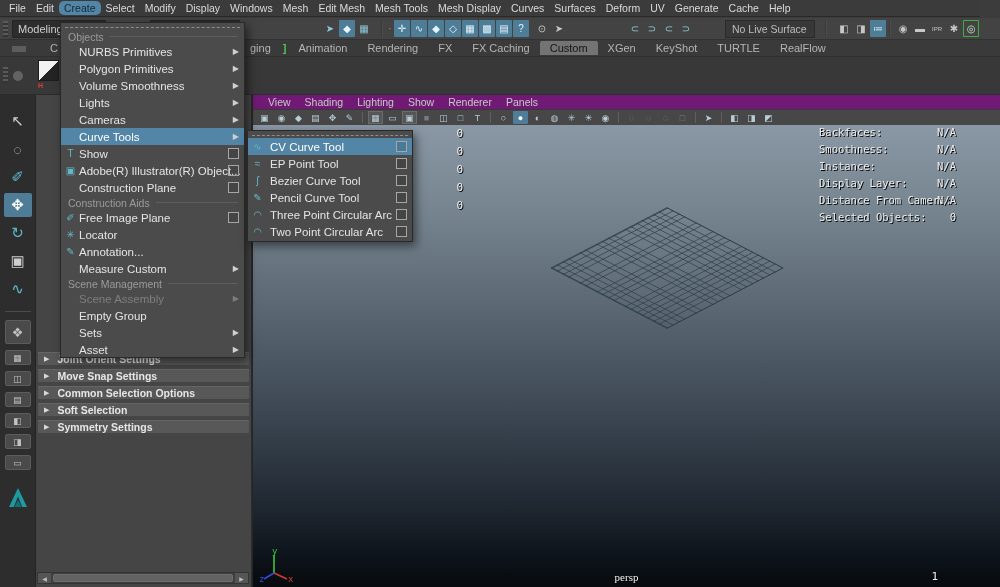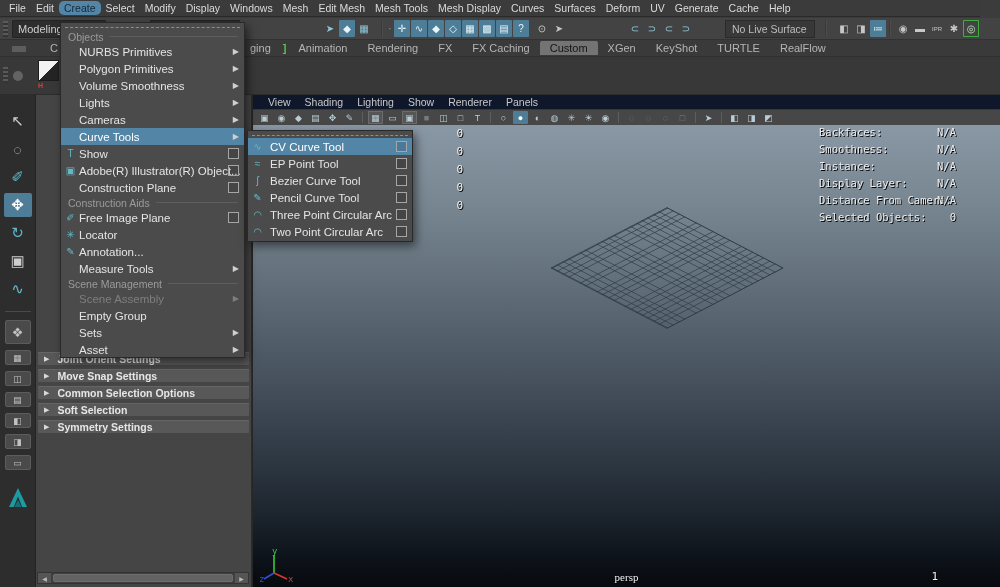--- a/index.html
+++ b/index.html
@@ -78,21 +78,21 @@
   .secbar .arr { font-size:7px; color:#d8d8d8; margin:0 8px 0 6px; }
   .secbar .slabel { font-size:10.5px; font-weight:bold; color:#e6e6e6; }
   .hscroll { position:absolute; left:1px; right:2px; bottom:3px; height:12px;
     background:#3f3f3f; border:1px solid #343434; display:flex; align-items:center; }
   .harrow { width:13px; height:10px; background:#555; display:flex; align-items:center;
     justify-content:center; font-size:6px; color:#bbb; }
   .hthumb { flex:1; height:8px; margin:0 2px; background:#636363; border:1px solid #6e6e6e; border-radius:2px; }
   
   .viewport { position:absolute; left:252px; top:95px; right:0; bottom:0;
     border-left:1px solid #262626; z-index:1; }
-  .vpmenu { position:absolute; left:0; top:0; right:0; height:14px; background:#0f172a;
+  .vpmenu { position:absolute; left:0; top:0; right:0; height:14px; background:#701a75;
     display:flex; align-items:center; padding-left:8px; font-size:10.5px; color:#c8c8c8; }
   .vm { padding:0 7px; }
   .vpicons { position:absolute; left:0; top:14px; right:0; height:16px; background:#474747;
     border-top:1px solid #383838; display:flex; align-items:center; padding-left:4px; gap:2px; }
   .vicon { width:15px; height:13px; display:flex; align-items:center; justify-content:center;
     font-size:9px; color:#b9cdd6; }
   .vicon.boxed { border:1px solid #6b6b6b; background:#565656; }
   .vicon.active { background:#4f7d98; color:#fff; border-radius:1px; }
   .vicon.dim { opacity:.4; }
   .vicon.sep { width:1px; height:11px; background:#5e5e5e; margin:0 3px; padding:0; }
@@ -581,21 +581,21 @@
       </div>
 
       <div class="mi">
         <span class="mi-icon">✎</span>
         <span>Annotation...</span>
 
       </div>
 
       <div class="mi">
         <span class="mi-icon"></span>
-        <span>Measure Tools</span>
+        <span>Measure Custom</span>
         <span class="mi-arrow">▶</span>
 
       </div>
 
       <div class="mi header">
 
         <span>Scene Management</span>
 
       </div>
 

